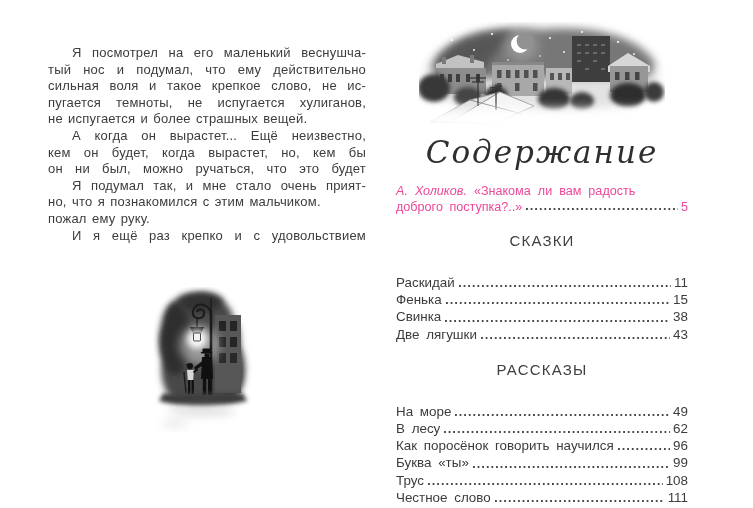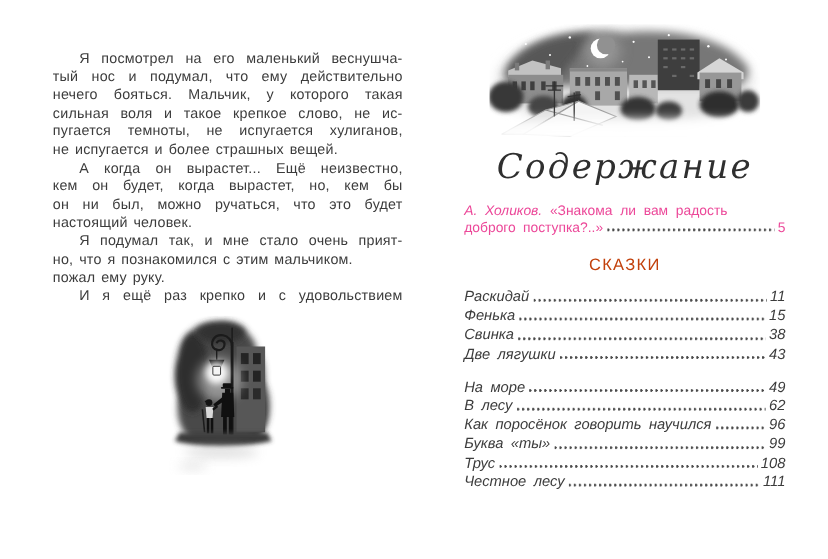--- a/index.html
+++ b/index.html
@@ -10,61 +10,59 @@
   
   .story{
     position:absolute;left:48px;top:45px;width:318px;
     font-size:13px;line-height:16.6px;letter-spacing:.2px;color:#3c3c3c;
   }
   .story .line{text-align:justify;text-align-last:justify;word-spacing:1.5px;}
   .story .line.first{text-indent:24px;}
   .story .line.last{text-align-last:left;}
   .illus-left{position:absolute;left:153px;top:287px;width:100px;height:150px;}
   
-  .rpage{position:absolute;left:422px;top:22px;width:292px;}
+  .rpage{position:absolute;left:396px;top:22px;width:292px;}
   .illus-right{width:246px;height:102px;margin:0 auto;}
   .toc-title{
     margin:10px 0 0 0;text-align:center;font-family:"DejaVu Serif", serif;
     font-style:italic;font-weight:400;font-size:31px;letter-spacing:2px;color:#2f2f2f;
   }
   .intro{margin-top:13px;font-size:12.6px;line-height:16px;color:#ec4899;}
   .intro .iline1{word-spacing:3.5px;}
   .intro .iline1 .author{font-style:italic;}
   .intro .iline2{display:flex;align-items:flex-start;word-spacing:3px;}
   .section-heading{
-    text-align:center;font-size:15px;letter-spacing:1.2px;color:#c2410c;
+    text-align:center;font-size:15px;letter-spacing:1.2px;color:#404040;
     margin:17px 0 0 0;
   }
-  .toc-list{margin-top:13px;font-style:italic;}
+  .toc-list{margin-top:26px;}
   .toc-row{display:flex;align-items:baseline;height:17.2px;font-size:13.4px;color:#3c3c3c;}
   .toc-text{white-space:nowrap;word-spacing:3px;}
   .leader{
     flex:1 1 auto;align-self:flex-end;height:6px;margin:0 3px 3px 4px;
     background-image:radial-gradient(circle at 1px 3px, #4a4a4a 1px, rgba(0,0,0,0) 1.3px);
     background-size:4.6px 6px;background-repeat:repeat-x;
   }
   .toc-page{text-align:right;white-space:nowrap;}
 </style>
 </head>
 <body>
 
 <div class="canvas">
 
   <div>
     <div class="story" id="story-lines">
         <div class="line first">Я посмотрел на его маленький веснушча-</div>
         <div class="line">тый нос и подумал, что ему действительно</div>
-        <div class="line">нечего бояться. Мальчик, у которого такая</div>
         <div class="line">сильная воля и такое крепкое слово, не ис-</div>
         <div class="line">пугается темноты, не испугается хулиганов,</div>
         <div class="line last">не испугается и более страшных вещей.</div>
         <div class="line first">А когда он вырастет... Ещё неизвестно,</div>
         <div class="line">кем он будет, когда вырастет, но, кем бы</div>
         <div class="line">он ни был, можно ручаться, что это будет</div>
-        <div class="line last">настоящий человек.</div>
         <div class="line first">Я подумал так, и мне стало очень прият-</div>
         <div class="line last">но, что я познакомился с этим мальчиком.</div>
         <div class="line last">пожал ему руку.</div>
         <div class="line first">И я ещё раз крепко и с удовольствием</div>
       </div>
 
     <div class="illus-left">
       <svg viewBox="0 0 100 150" width="100" height="150">
         <defs>
           <filter id="lb2" x="-50%" y="-50%" width="200%" height="200%">
@@ -273,20 +271,21 @@
             <span class="toc-text">Свинка</span>
             <span class="leader"></span>
             <span class="toc-page">38</span>
           </div>
           <div class="toc-row">
             <span class="toc-text">Две лягушки</span>
             <span class="leader"></span>
             <span class="toc-page">43</span>
           </div>
         </div>
+        <div class="section-heading">РАССКАЗЫ</div>
         <div class="toc-list">
           <div class="toc-row">
             <span class="toc-text">На море</span>
             <span class="leader"></span>
             <span class="toc-page">49</span>
           </div>
           <div class="toc-row">
             <span class="toc-text">В лесу</span>
             <span class="leader"></span>
             <span class="toc-page">62</span>
@@ -300,21 +299,21 @@
             <span class="toc-text">Буква «ты»</span>
             <span class="leader"></span>
             <span class="toc-page">99</span>
           </div>
           <div class="toc-row">
             <span class="toc-text">Трус</span>
             <span class="leader"></span>
             <span class="toc-page">108</span>
           </div>
           <div class="toc-row">
-            <span class="toc-text">Честное лесу</span>
+            <span class="toc-text">Честное слово</span>
             <span class="leader"></span>
             <span class="toc-page">111</span>
           </div>
         </div>
       </div>
   </div>
 
 </div>
 
 </body></html>

